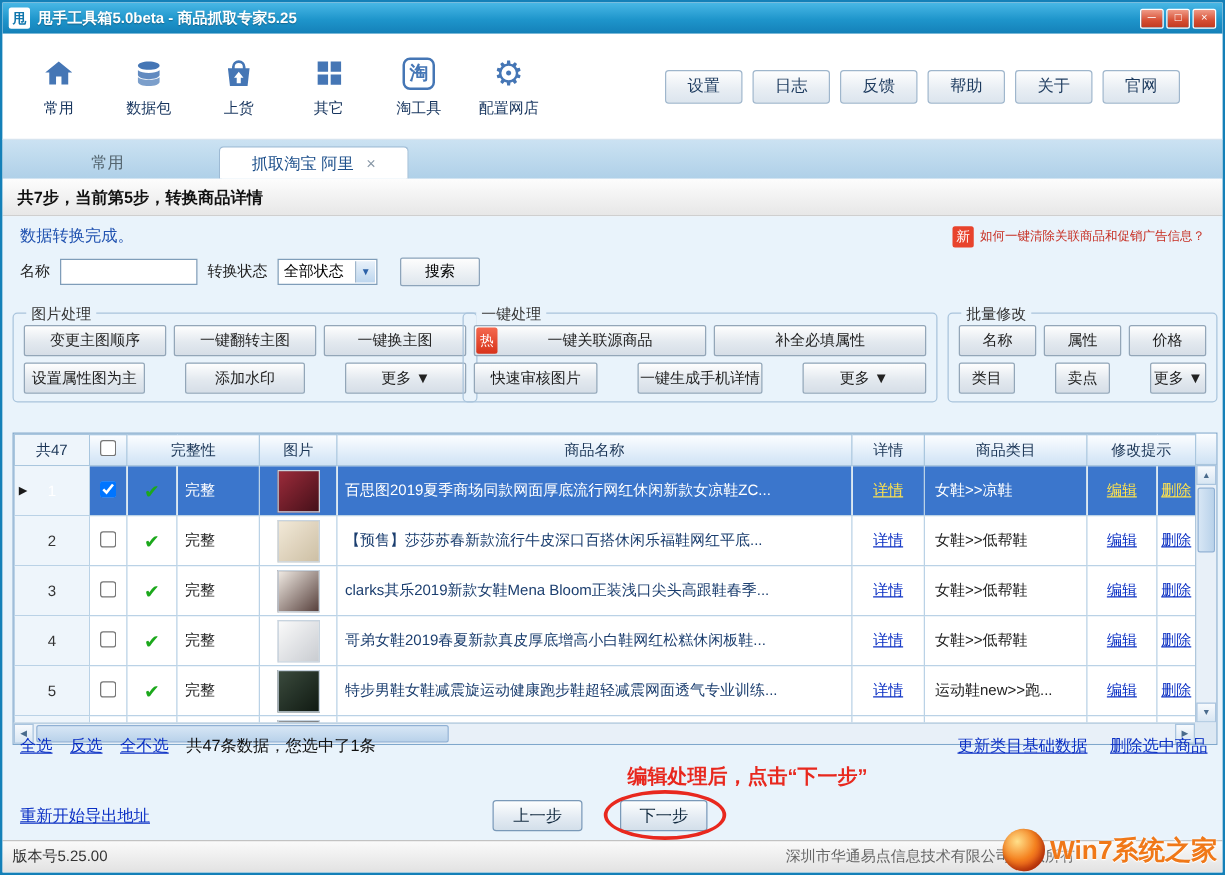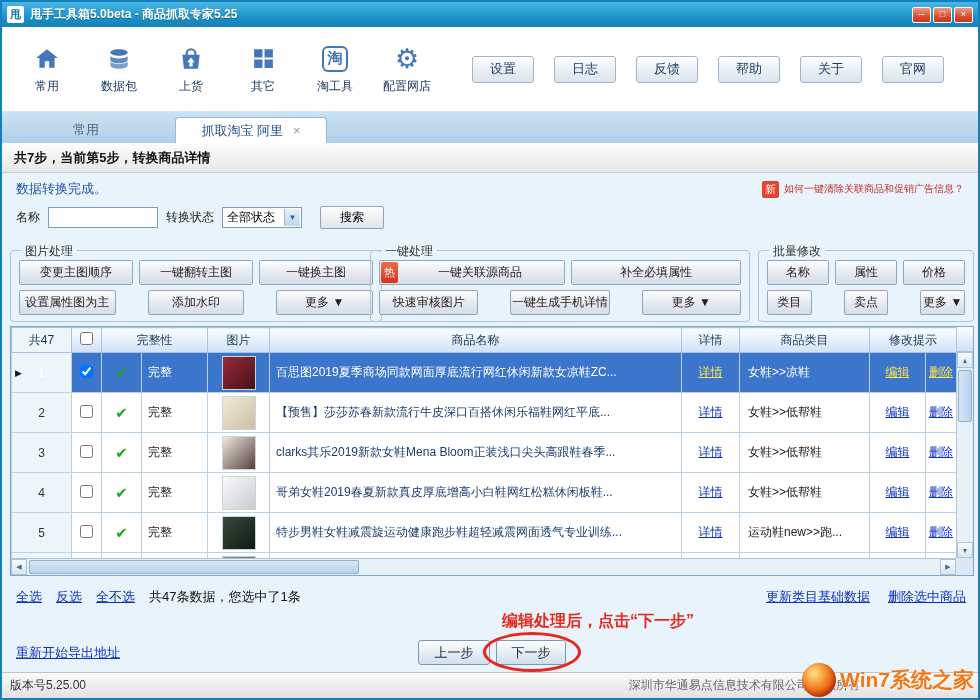--- a/index.html
+++ b/index.html
@@ -22,21 +22,21 @@
   
   .toolbar { position:absolute; top:25px; left:0; right:0; height:85px; background:#fff;
     border-bottom:1px solid #D7E4EF; display:flex; align-items:center; }
   .tool-items { display:flex; gap:14px; padding-left:16px; }
   .tool-item { width:58px; display:flex; flex-direction:column; align-items:center; gap:4px; cursor:pointer; }
   .tool-ico { height:30px; display:flex; align-items:center; justify-content:center; }
   .tool-label { font-size:12px; color:#17355E; white-space:nowrap; }
   .tao-glyph { display:inline-flex; width:26px; height:26px; border:2px solid #4576B5; border-radius:6px;
     color:#4576B5; font-weight:bold; font-size:15px; align-items:center; justify-content:center; }
   .gear-glyph { font-size:27px; color:#4576B5; line-height:28px; }
-  .tool-right { margin-left:auto; display:flex; gap:20px; padding-right:34px; }
+  .tool-right { margin-left:auto; display:flex; gap:8px; padding-right:34px; }
   .tbtn { width:62px; height:27px; background:linear-gradient(#FEFEFE,#E7EDF3 60%,#DCE5EE);
     border:1px solid #9FB6CC; border-radius:3px; font-size:13px; color:#1C3A5E; cursor:pointer; }
 
   
   .tabbar { position:absolute; top:110px; left:0; right:0; height:31px;
     background:linear-gradient(#CBE2F2,#AFD0E8); display:flex; align-items:flex-end; padding-left:45px; }
   .tab { height:26px; display:flex; align-items:center; font-size:13px; color:#54656F; cursor:pointer; }
   .tab.inactive { padding:0 26px; }
   .tab.active { margin-left:50px; width:152px; justify-content:center; gap:10px; background:#fff;
     border:1px solid #9DBAD4; border-bottom:none; border-radius:4px 4px 0 0; color:#1B4E8A; }
@@ -78,21 +78,21 @@
     cursor:pointer; white-space:nowrap; overflow:hidden; }
   .gbtn.hot { padding-left:16px; }
   .hot-badge { position:absolute; left:1px; top:1px; bottom:1px; width:17px;
     background:linear-gradient(#F4694F,#D8331B); color:#fff; display:flex; align-items:center;
     justify-content:center; font-size:11px; border-radius:2px; }
   #g-image { left:8px; width:372px; }
   #g-onekey { left:368px; width:380px; }
   #g-batch { left:756px; width:216px; }
 
   
-  .table-wrap { position:absolute; top:153px; left:8px; width:964px; height:250px;
+  .table-wrap { position:absolute; top:173px; left:8px; width:964px; height:250px;
     border:1px solid #7FA7CC; background:#fff; }
   .grid-area { position:absolute; left:0; top:0; width:945px; height:231px; overflow:hidden; }
   table.grid { border-collapse:collapse; table-layout:fixed; width:945px; }
   .grid th { height:25px; background:linear-gradient(#FBFDFF,#DCEAF8 70%,#CFE2F4);
     border:1px solid #A9C6DE; font-size:12px; font-weight:normal; color:#1A3556; }
   .grid td { height:40px; border:1px solid #BAD2E6; font-size:12px; background:#fff;
     overflow:hidden; white-space:nowrap; }
   .c-num { background:#EEF5FB !important; text-align:center; color:#333; position:relative; }
   .marker { display:none; position:absolute; left:3px; top:50%; transform:translateY(-50%); font-size:9px; color:#1a1a1a; }
   tr.selected .marker { display:block; }
@@ -130,21 +130,21 @@
   .sel-summary { color:#111; margin-left:0; }
   .right-links { margin-left:auto; display:flex; gap:18px; }
 
   
   .annotation { position:absolute; top:438px; left:500px; color:#E8281E; font-size:16px; font-weight:bold; }
   .action-row { position:absolute; top:462px; left:0; right:0; height:40px; }
   .bottom-links { position:absolute; left:14px; top:9px; display:flex; font-size:13px; }
   .nav-btn { position:absolute; top:5px; width:72px; height:25px;
     background:linear-gradient(#FDFEFE,#E2EAF2 60%,#D3DFEA); border:1px solid #7A99B8;
     border-radius:3px; font-size:13px; color:#10283E; cursor:pointer; }
-  .prev-btn { left:416px; }
+  .prev-btn { left:392px; }
   .next-btn { left:494px; width:70px; }
   .ellipse { position:absolute; left:481px; top:-3px; width:98px; height:40px;
     border:3px solid #E8281E; border-radius:50%; pointer-events:none; }
 
   
   .statusbar { position:absolute; bottom:0; left:0; right:0; height:26px;
     background:linear-gradient(#FAFAFA,#E2E2E2); border-top:1px solid #C2C2C2;
     display:flex; align-items:center; padding:0 8px; font-size:12px; color:#333; }
   .copyright { position:absolute; right:118px; color:#666; white-space:nowrap; }
   .watermark { position:absolute; right:4px; bottom:1px; display:flex; align-items:center; gap:4px; z-index:5; }

